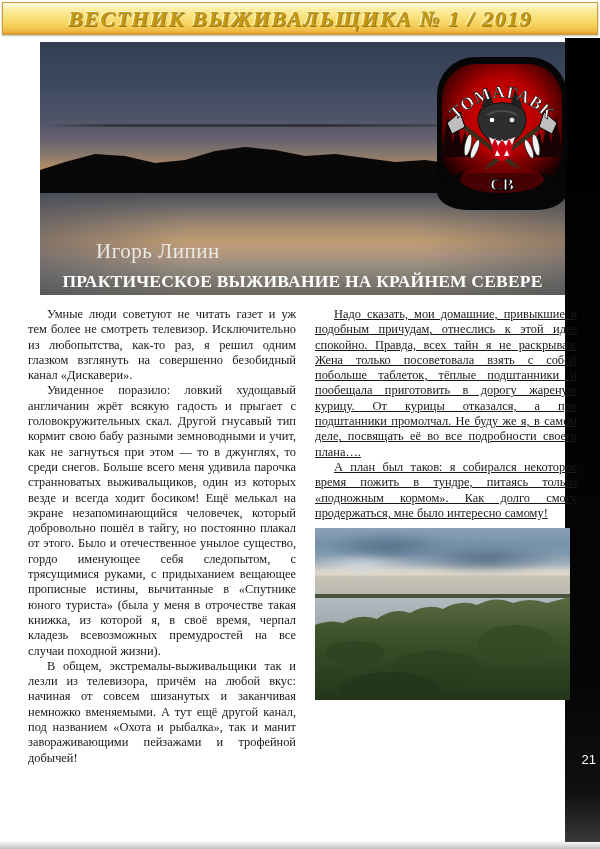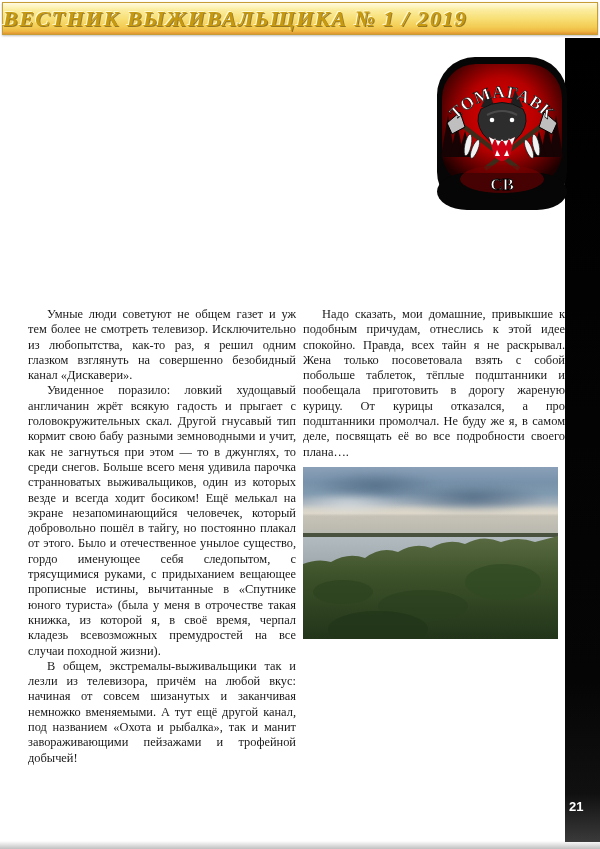--- a/index.html
+++ b/index.html
@@ -6,39 +6,39 @@
   .page {
     position:relative; width:600px; height:849px; background:#ffffff;
     overflow:hidden; font-family:"Liberation Serif", serif;
   }
 
   
   .banner {
     position:absolute; left:2px; top:2px; width:596px; height:33px;
     box-sizing:border-box; border:1px solid #c59c35;
     background:linear-gradient(180deg,#fffbe0 0%,#fbeda0 22%,#f8df76 50%,#f3cd55 76%,#eeb843 91%,#e0932e 100%);
-    display:flex; align-items:center; 
+    display:flex; align-items:center; justify-content:center;
     box-shadow:0 1px 2px rgba(0,0,0,.25);
   }
   .banner-title {
     font-style:italic; font-weight:bold; font-size:22px; letter-spacing:1.5px;
     color:#c7990f;
     text-shadow:1px 1px 0 rgba(92,62,0,.6), -1px -1px 0 rgba(255,250,210,.95);
     white-space:nowrap;
   }
 
   
   .black-strip {
     position:absolute; left:565px; top:38px; width:35px; height:804px;
     background:linear-gradient(180deg,#000 0%,#050505 80%,#101010 94%,#3a3a3a 100%);
   }
   .page-num {
-    position:absolute; left:569px; top:799px; width:27px; text-align:left;
+    position:absolute; left:569px; top:752px; width:27px; text-align:right;
     color:#ffffff; font-family:"Liberation Sans", sans-serif;
-    font-weight:bold; font-size:13px; z-index:6;
+    font-weight:normal; font-size:13px; z-index:6;
   }
 
   
   .hero { position:absolute; left:40px; top:42px; width:525px; height:253px; overflow:hidden; background:#444; }
   .hero-sky {
     position:absolute; left:0; top:0; width:100%; height:152px;
     background:linear-gradient(180deg,#333e52 0%,#3e4960 28%,#4e5468 50%,#676270 64%,#8c7a6c 75%,#c49363 86%,#e7a55e 95%,#e5a15b 100%);
   }
   .hero-cloudstreak {
     position:absolute; left:0; top:82px; width:100%; height:3px; border-radius:2px;
@@ -66,21 +66,21 @@
   
   .badge { position:absolute; left:437px; top:57px; width:130px; height:153px; z-index:3; }
 
   
   .col {
     position:absolute; top:307px; font-size:12.4px; line-height:15.3px;
     text-align:justify; color:#191919;
   }
   .col p { margin:0; text-indent:19px; }
   .col-left  { left:28px;  width:268px; }
-  .col-right { left:303px; width:262px; }
+  .col-right { left:315px; width:262px;text-decoration:underline; }
 
   
   .tundra { position:relative; width:255px; height:172px; margin-top:7px; overflow:hidden; background:#9fb0c0; }
   .tundra-sky {
     position:absolute; left:0; top:0; width:100%; height:70px;
     background:linear-gradient(180deg,#8aa0b8 0%,#7892ab 22%,#809ab0 38%,#a5b1bc 52%,#d2d0c7 60%,#ded8ca 66%,#c6c2b6 70%,#b7b7ae 100%);
   }
   .cloud { position:absolute; border-radius:50%; filter:blur(3px); }
   .cloud-1 { left:8px;  top:4px;  width:130px; height:30px; background:radial-gradient(ellipse, rgba(80,106,132,.85) 0%, rgba(80,106,132,0) 70%); }
   .cloud-2 { left:95px; top:16px; width:150px; height:30px; background:radial-gradient(ellipse, rgba(72,98,124,.8) 0%, rgba(72,98,124,0) 70%); }
@@ -100,20 +100,30 @@
 
 <div class="page">
 
   <div class="banner">
     <span class="banner-title">ВЕСТНИК ВЫЖИВАЛЬЩИКА № 1 / 2019</span>
   </div>
 
   <div class="black-strip"></div>
   <div class="page-num">21</div>
 
+  <div class="hero">
+    <div class="hero-sky"></div>
+    <div class="hero-cloudstreak"></div>
+    <svg class="hero-hills" viewBox="0 0 525 58" preserveAspectRatio="none">
+      <path d="M0,32 L25,24 L55,16 L85,18 L115,25 L145,22 L175,13 L205,9 L235,12 L265,18 L295,16 L325,20 L355,24 L385,22 L415,26 L445,22 L475,28 L505,26 L525,30 L525,58 L0,58 Z" fill="#0a0806"></path>
+    </svg>
+    <div class="hero-water"></div>
+    <div class="hero-author">Игорь Липин</div>
+    <div class="hero-title">ПРАКТИЧЕСКОЕ ВЫЖИВАНИЕ НА КРАЙНЕМ СЕВЕРЕ</div>
+  </div>
 
   <svg class="badge" viewBox="0 0 130 153">
     <defs>
       <radialGradient id="glow" cx="50%" cy="42%" r="62%">
         <stop offset="0%" stop-color="#e60000"></stop>
         <stop offset="50%" stop-color="#b50000"></stop>
         <stop offset="100%" stop-color="#1d0000"></stop>
       </radialGradient>
     </defs>
     <rect x="0" y="0" width="130" height="153" rx="38" fill="#060606"></rect>
@@ -158,28 +168,29 @@
     <ellipse cx="65" cy="122" rx="42" ry="14" fill="#7c0000" opacity="0.55"></ellipse>
 
     <path id="arcT" d="M 14 68 Q 65 13 116 68" fill="none"></path>
     <text font-family="Liberation Serif, serif" font-size="17" font-weight="bold" fill="#ffffff" stroke="#000000" stroke-width="0.6" letter-spacing="1">
       <textPath href="#arcT" startOffset="50%" text-anchor="middle">ТОМАГАВК</textPath>
     </text>
     <text x="65" y="133" text-anchor="middle" font-family="Liberation Serif, serif" font-size="17" font-weight="bold" fill="#ffffff" stroke="#000000" stroke-width="0.9">СВ</text>
   </svg>
 
   <div class="col col-left">
-      <p>Умные люди советуют не общем газет и уж тем более не смотреть телевизор. Исключительно из любопытства, как-то раз, я решил одним глазком взглянуть на совершенно безобидный канал «Дискавери».</p>
+      <p>Умные люди советуют не читать газет и уж тем более не смотреть телевизор. Исключительно из любопытства, как-то раз, я решил одним глазком взглянуть на совершенно безобидный канал «Дискавери».</p>
       <p>Увиденное поразило: ловкий худощавый англичанин жрёт всякую гадость и прыгает с головокружительных скал. Другой гнусавый тип кормит свою бабу разными земноводными и учит, как не загнуться при этом — то в джунглях, то среди снегов. Больше всего меня удивила парочка странноватых выживальщиков, один из которых везде и всегда ходит босиком! Ещё мелькал на экране незапоминающийся человечек, который добровольно пошёл в тайгу, но постоянно плакал от этого. Было и отечественное унылое существо, гордо именующее себя следопытом, с трясущимися руками, с придыханием вещающее прописные истины, вычитанные в «Спутнике юного туриста» (была у меня в отрочестве такая книжка, из которой я, в своё время, черпал кладезь всевозможных премудростей на все случаи походной жизни).</p>
       <p>В общем, экстремалы-выживальщики так и лезли из телевизора, причём на любой вкус: начиная от совсем шизанутых и заканчивая немножко вменяемыми. А тут ещё другой канал, под названием «Охота и рыбалка», так и манит завораживающими пейзажами и трофейной добычей!</p>
     </div>
 
   <div class="col col-right">
     <div>
         <p>Надо сказать, мои домашние, привыкшие к подобным причудам, отнеслись к этой идее спокойно. Правда, всех тайн я не раскрывал. Жена только посоветовала взять с собой побольше таблеток, тёплые подштанники и пообещала приготовить в дорогу жареную курицу. От курицы отказался, а про подштанники промолчал. Не буду же я, в самом деле, посвящать её во все подробности своего плана….</p>
+        <p>А план был таков: я собирался некоторое время пожить в тундре, питаясь только «подножным кормом». Как долго смогу продержаться, мне было интересно самому!</p>
       </div>
     <div class="tundra">
       <div class="tundra-sky"></div>
       <div class="cloud cloud-1"></div>
       <div class="cloud cloud-2"></div>
       <div class="cloud cloud-3"></div>
       <div class="tundra-shore"></div>
       <div class="tundra-water"></div>
       <svg class="tundra-bushes" viewBox="0 0 255 105" preserveAspectRatio="none">
         <defs>

